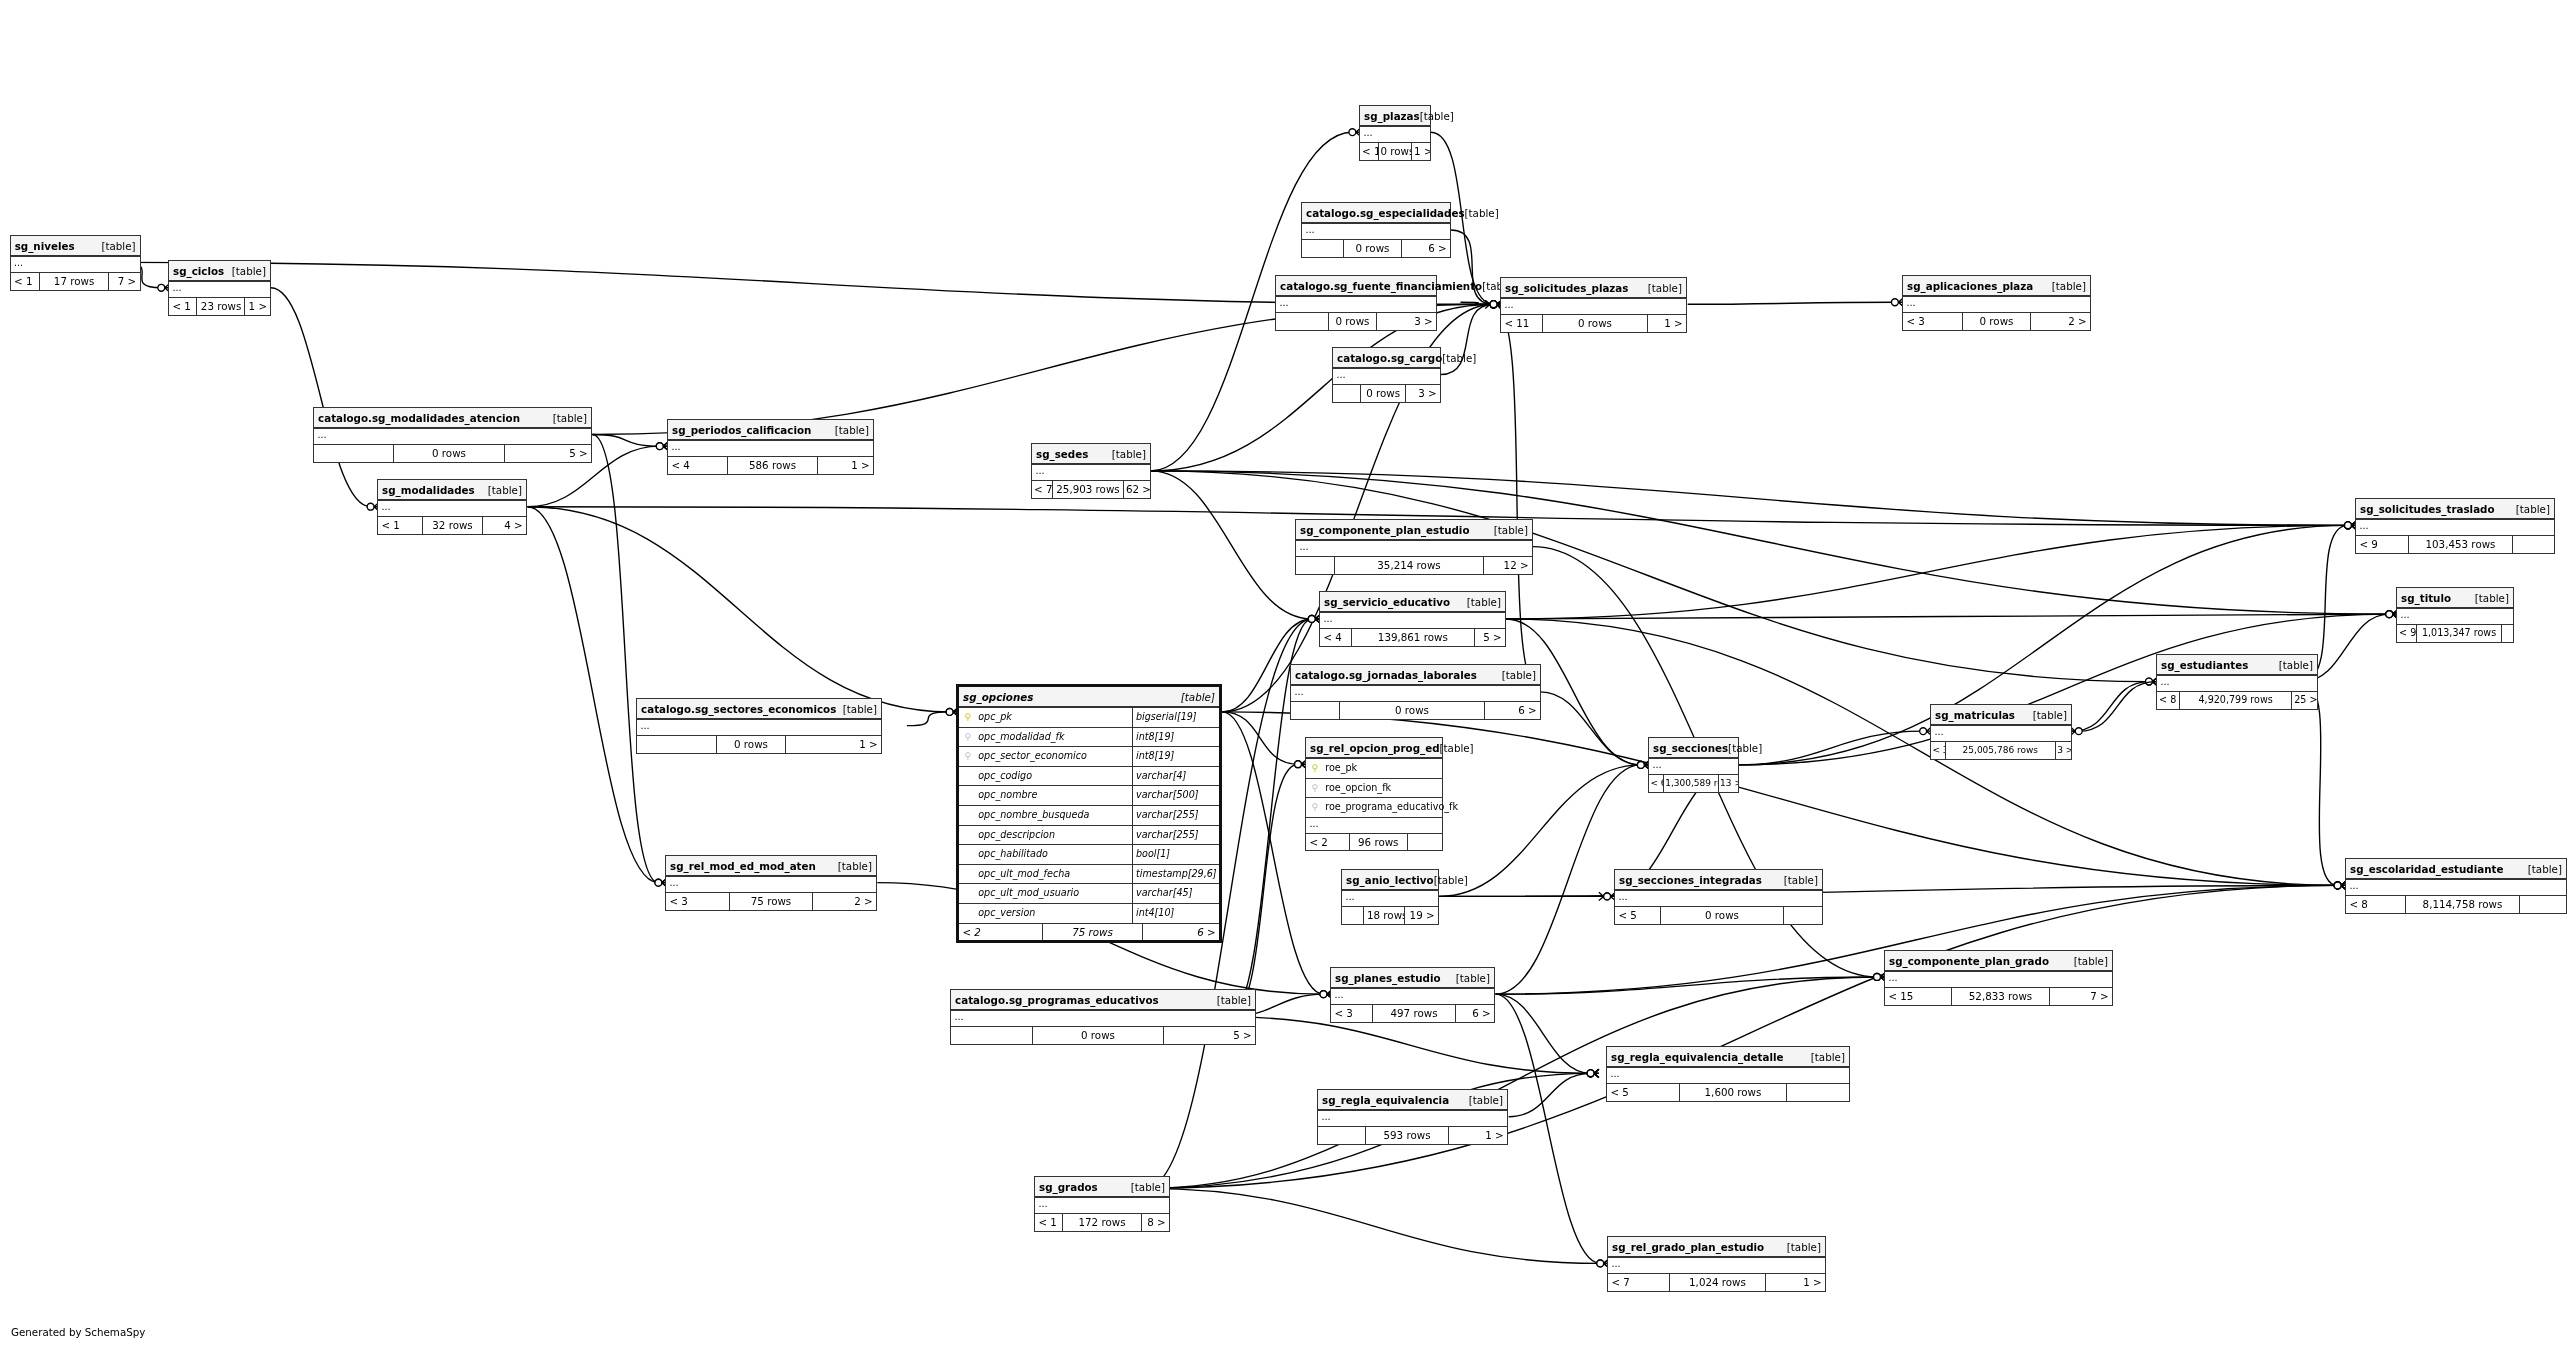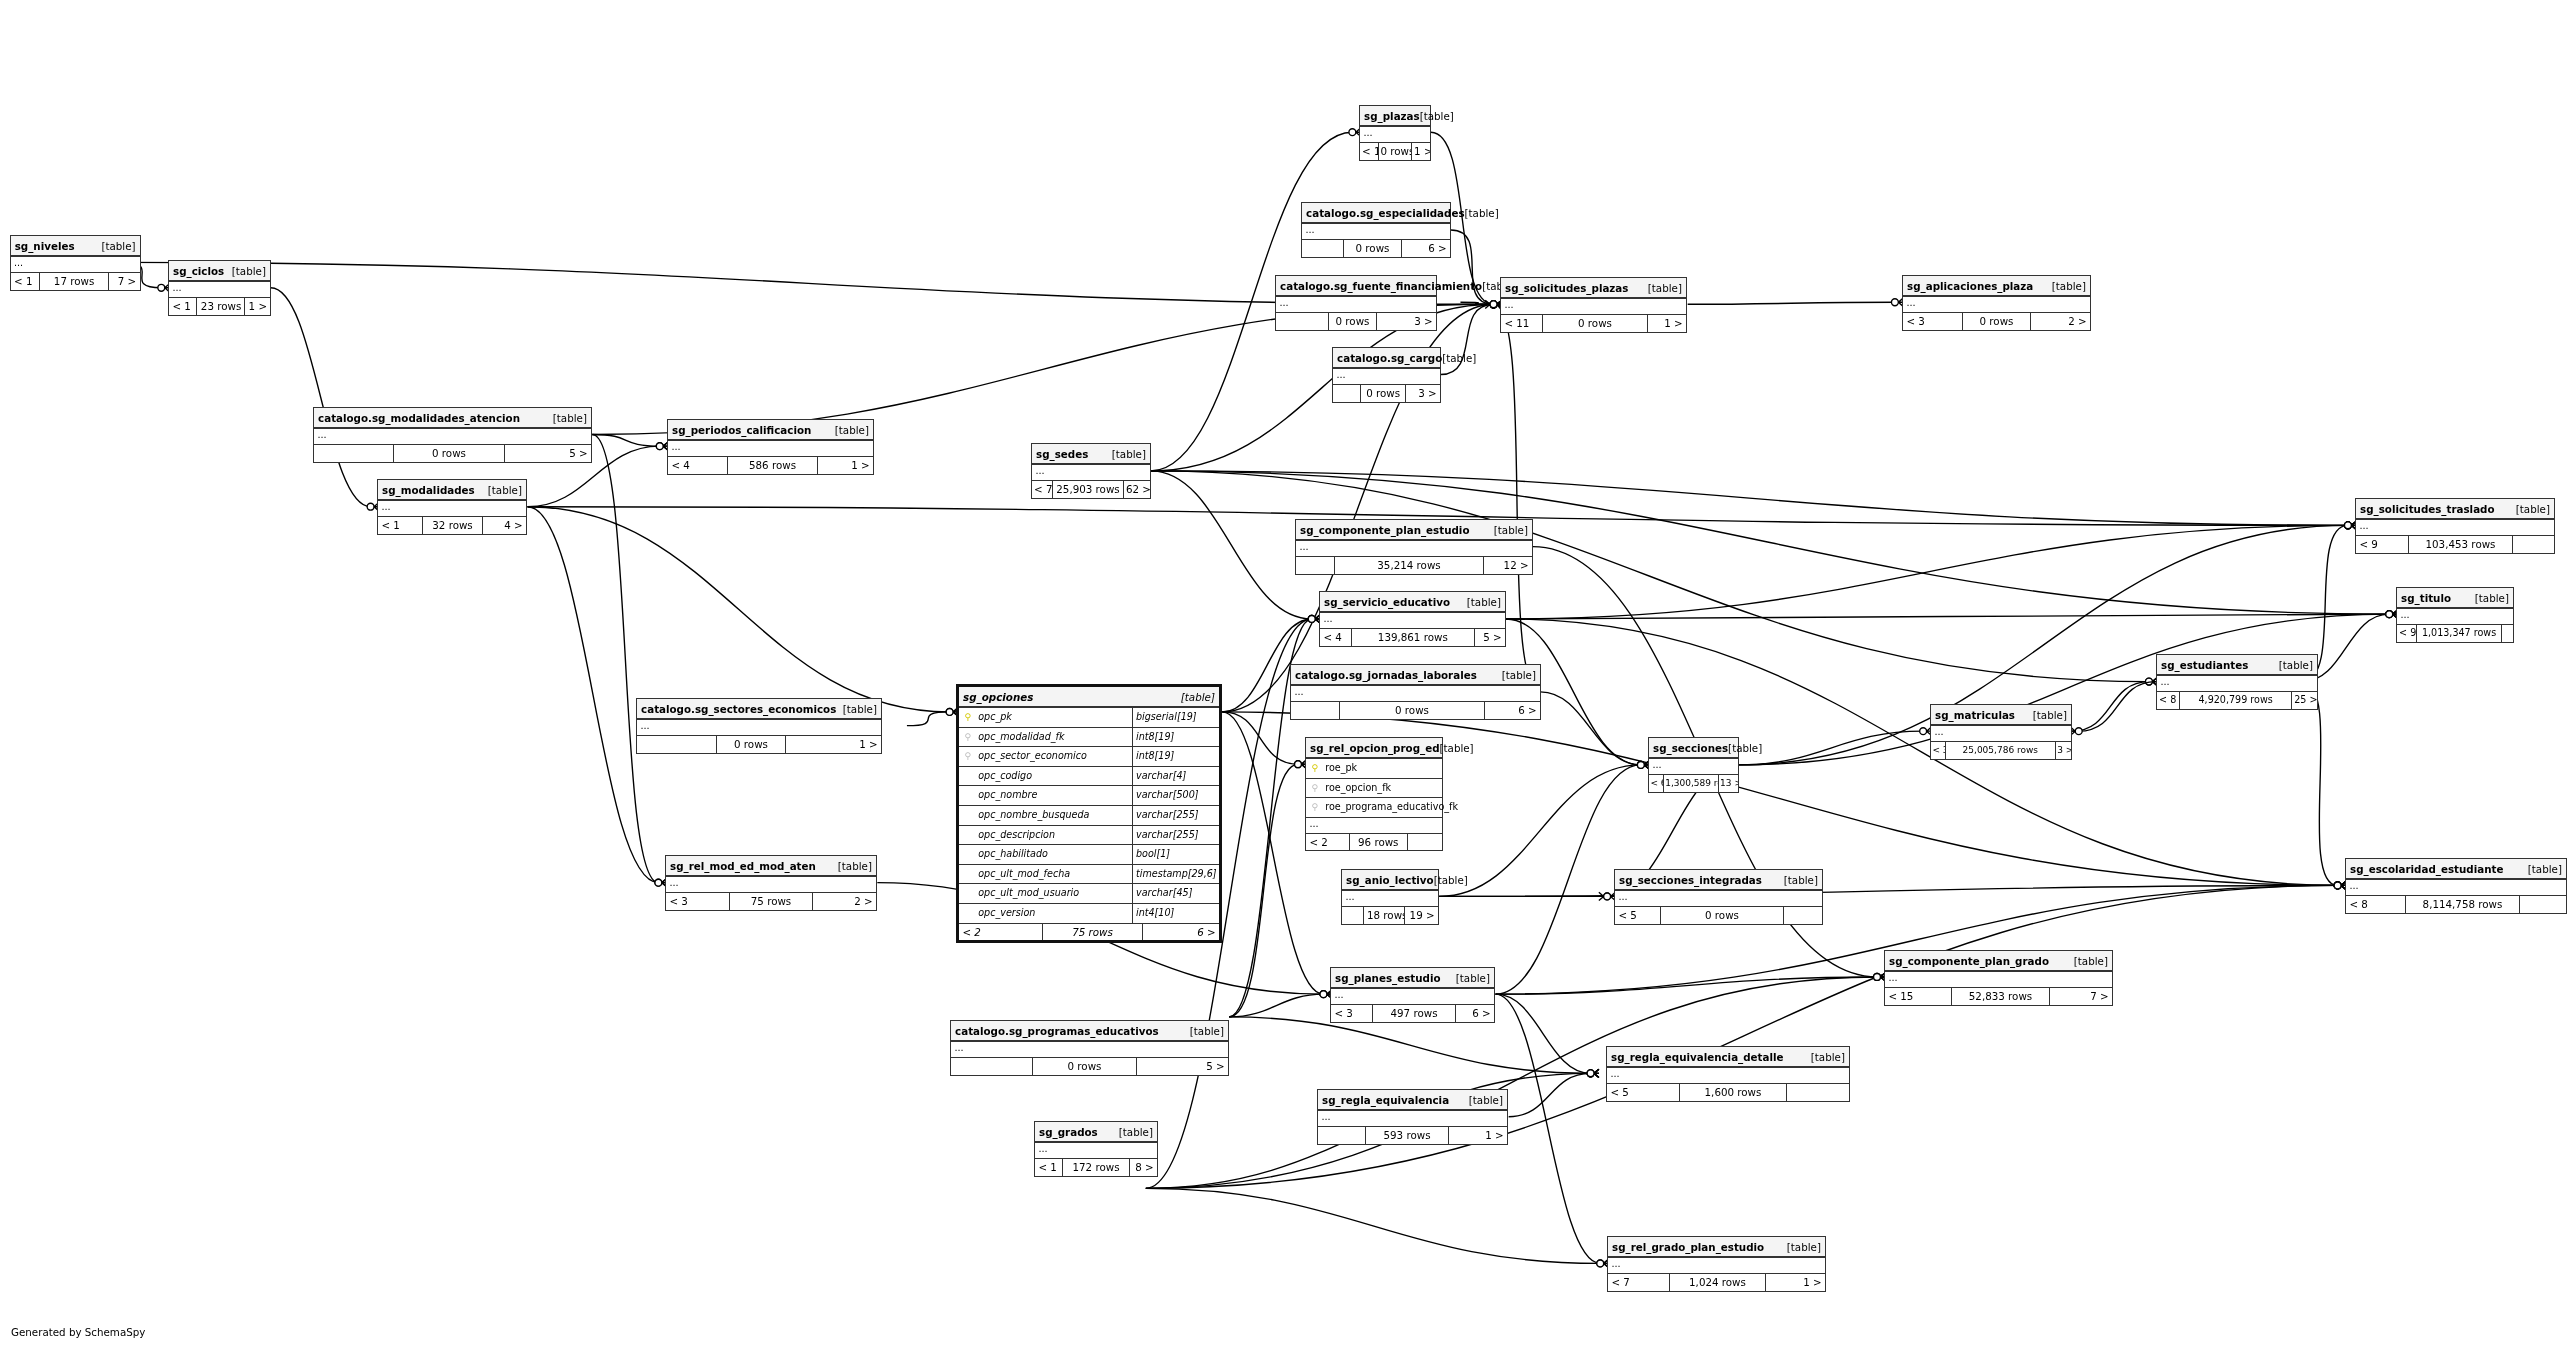--- a/index.html
+++ b/index.html
@@ -409,34 +409,34 @@
         <div class="ctype">int4[10]</div>
       </div>
     </div>
   <div class="foot">
       <div class="prev" style="width:76px">&lt; 2</div>
       <div class="rows">75 rows</div>
       <div class="next" style="width:69px">6 &gt;</div>
     </div>
 </div>
 
-<div class="tbl" id="t-programas_educativos" style="left:950px;top:989px;width:279px;margin-top:31px;">
+<div class="tbl" id="t-programas_educativos" style="left:950px;top:989px;width:306px;">
   <div class="hdr">
       <span class="name">catalogo.sg_programas_educativos</span>
       <span class="kind">[table]</span>
     </div>
   <div class="ell">...</div>
   <div class="foot">
       <div class="prev" style="width:74px"></div>
       <div class="rows">0 rows</div>
       <div class="next" style="width:84px">5 &gt;</div>
     </div>
 </div>
 
-<div class="tbl" id="t-sg_grados" style="left:1034px;top:1121px;width:124px;">
+<div class="tbl" id="t-sg_grados" style="left:1034px;top:1176px;width:136px;">
   <div class="hdr">
       <span class="name">sg_grados</span>
       <span class="kind">[table]</span>
     </div>
   <div class="ell">...</div>
   <div class="foot">
       <div class="prev" style="width:20.7px">&lt; 1</div>
       <div class="rows">172 rows</div>
       <div class="next" style="width:20.7px">8 &gt;</div>
     </div>

